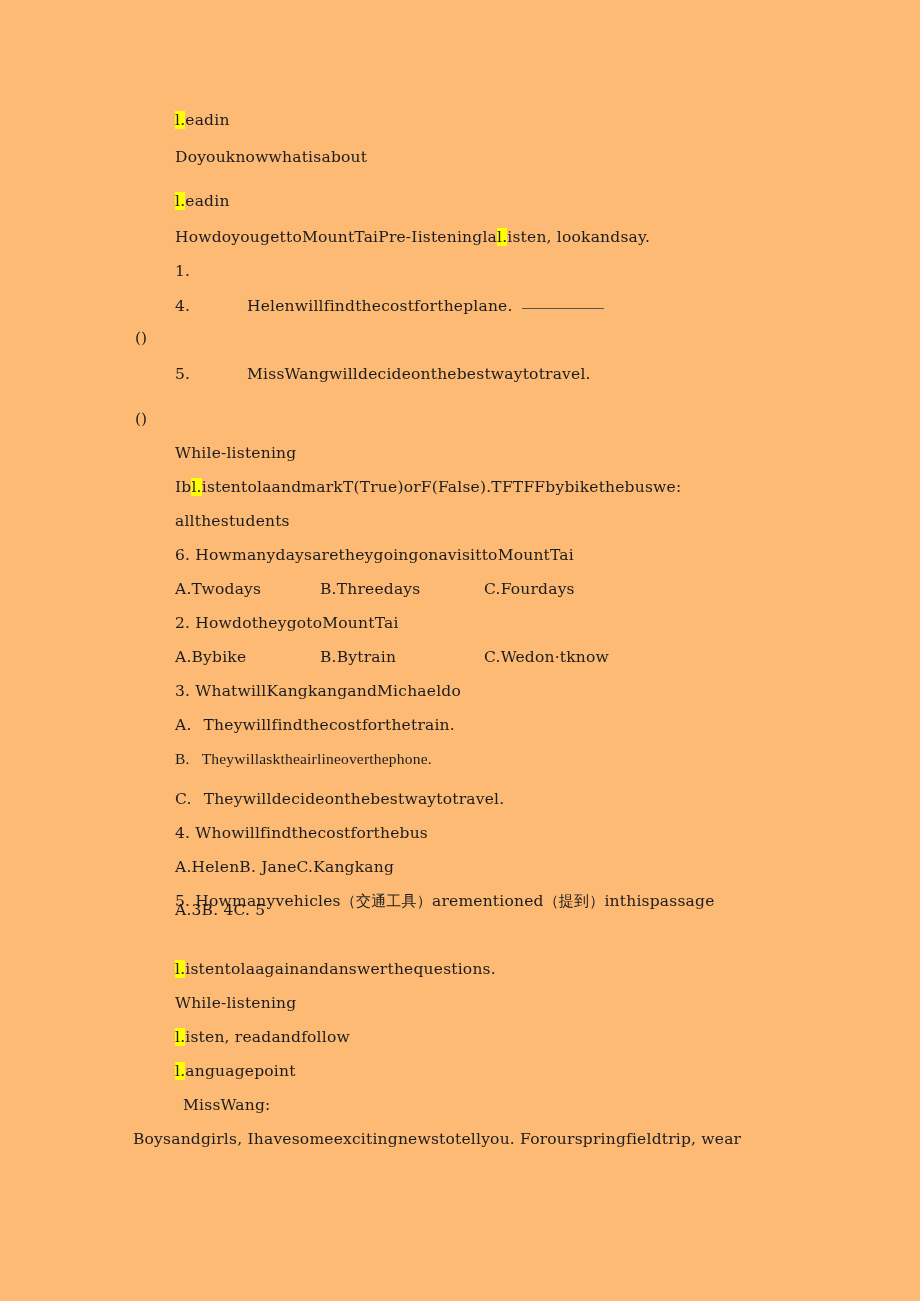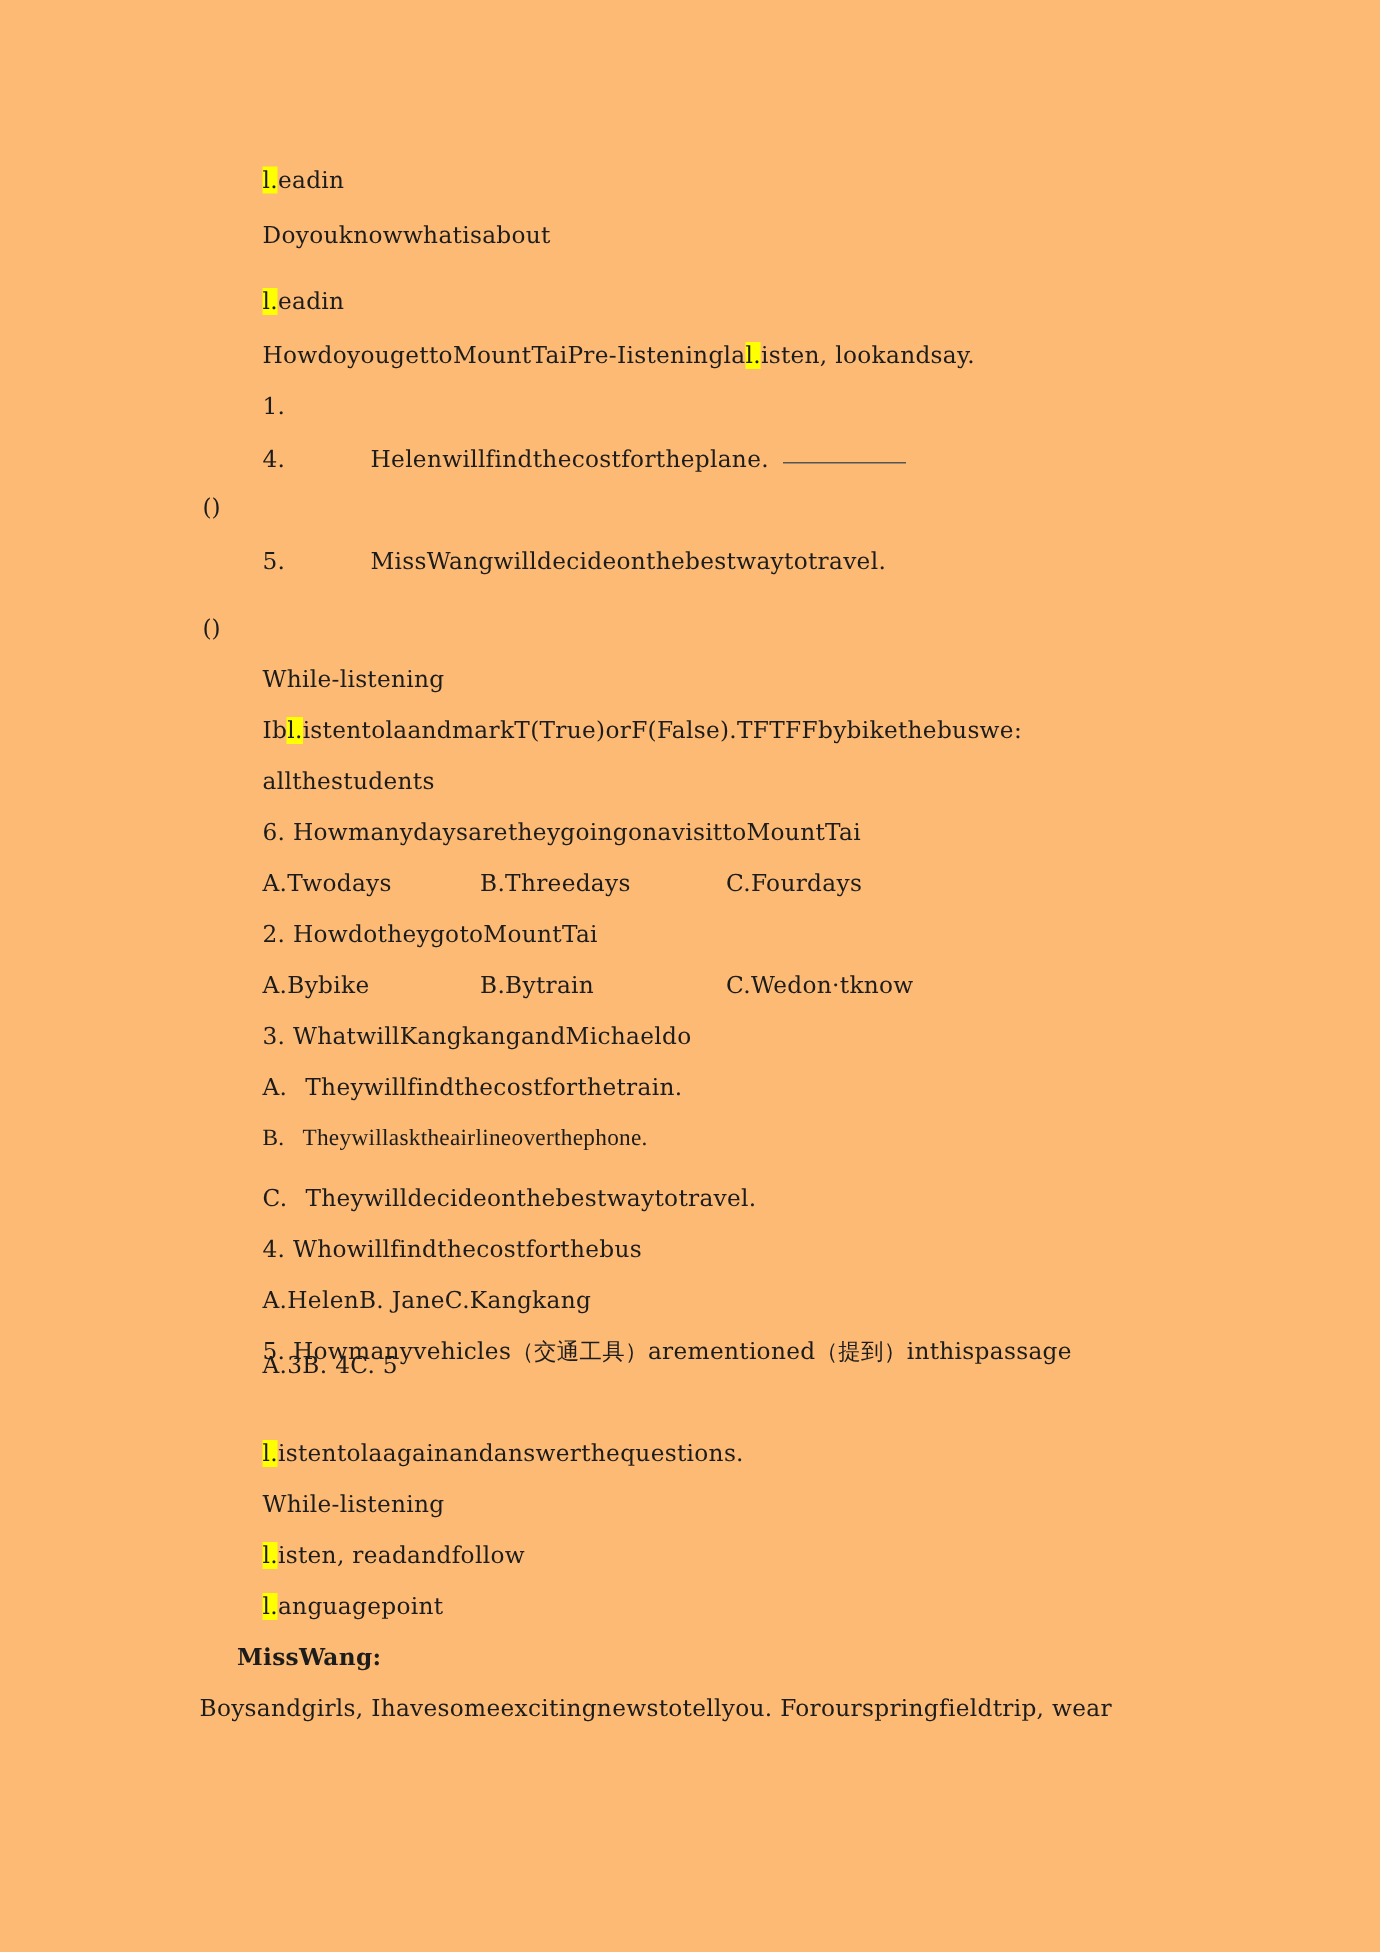--- a/index.html
+++ b/index.html
@@ -110,17 +110,17 @@
   <div class="line" style="left:175px; top:900px;">A.3B. 4C. 5</div>
 
   <div class="line" style="left:175px; top:959px;"><span class="hl">l.</span><span>istentolaagainandanswerthequestions.</span></div>
 
   <div class="line" style="left:175px; top:993px;">While-listening</div>
 
   <div class="line" style="left:175px; top:1027px;"><span class="hl">l.</span><span>isten, readandfollow</span></div>
 
   <div class="line" style="left:175px; top:1061px;"><span class="hl">l.</span><span>anguagepoint</span></div>
 
-  <div class="line" style="left:158px; top:1095px;font-weight:bold;">MissWang:</div>
+  <div class="line" style="left:183px; top:1095px;">MissWang:</div>
 
   <div class="line" style="left:133px; top:1129px;">Boysandgirls, Ihavesomeexcitingnewstotellyou. Forourspringfieldtrip, wear</div>
 
 </div>
 
 </body></html>

